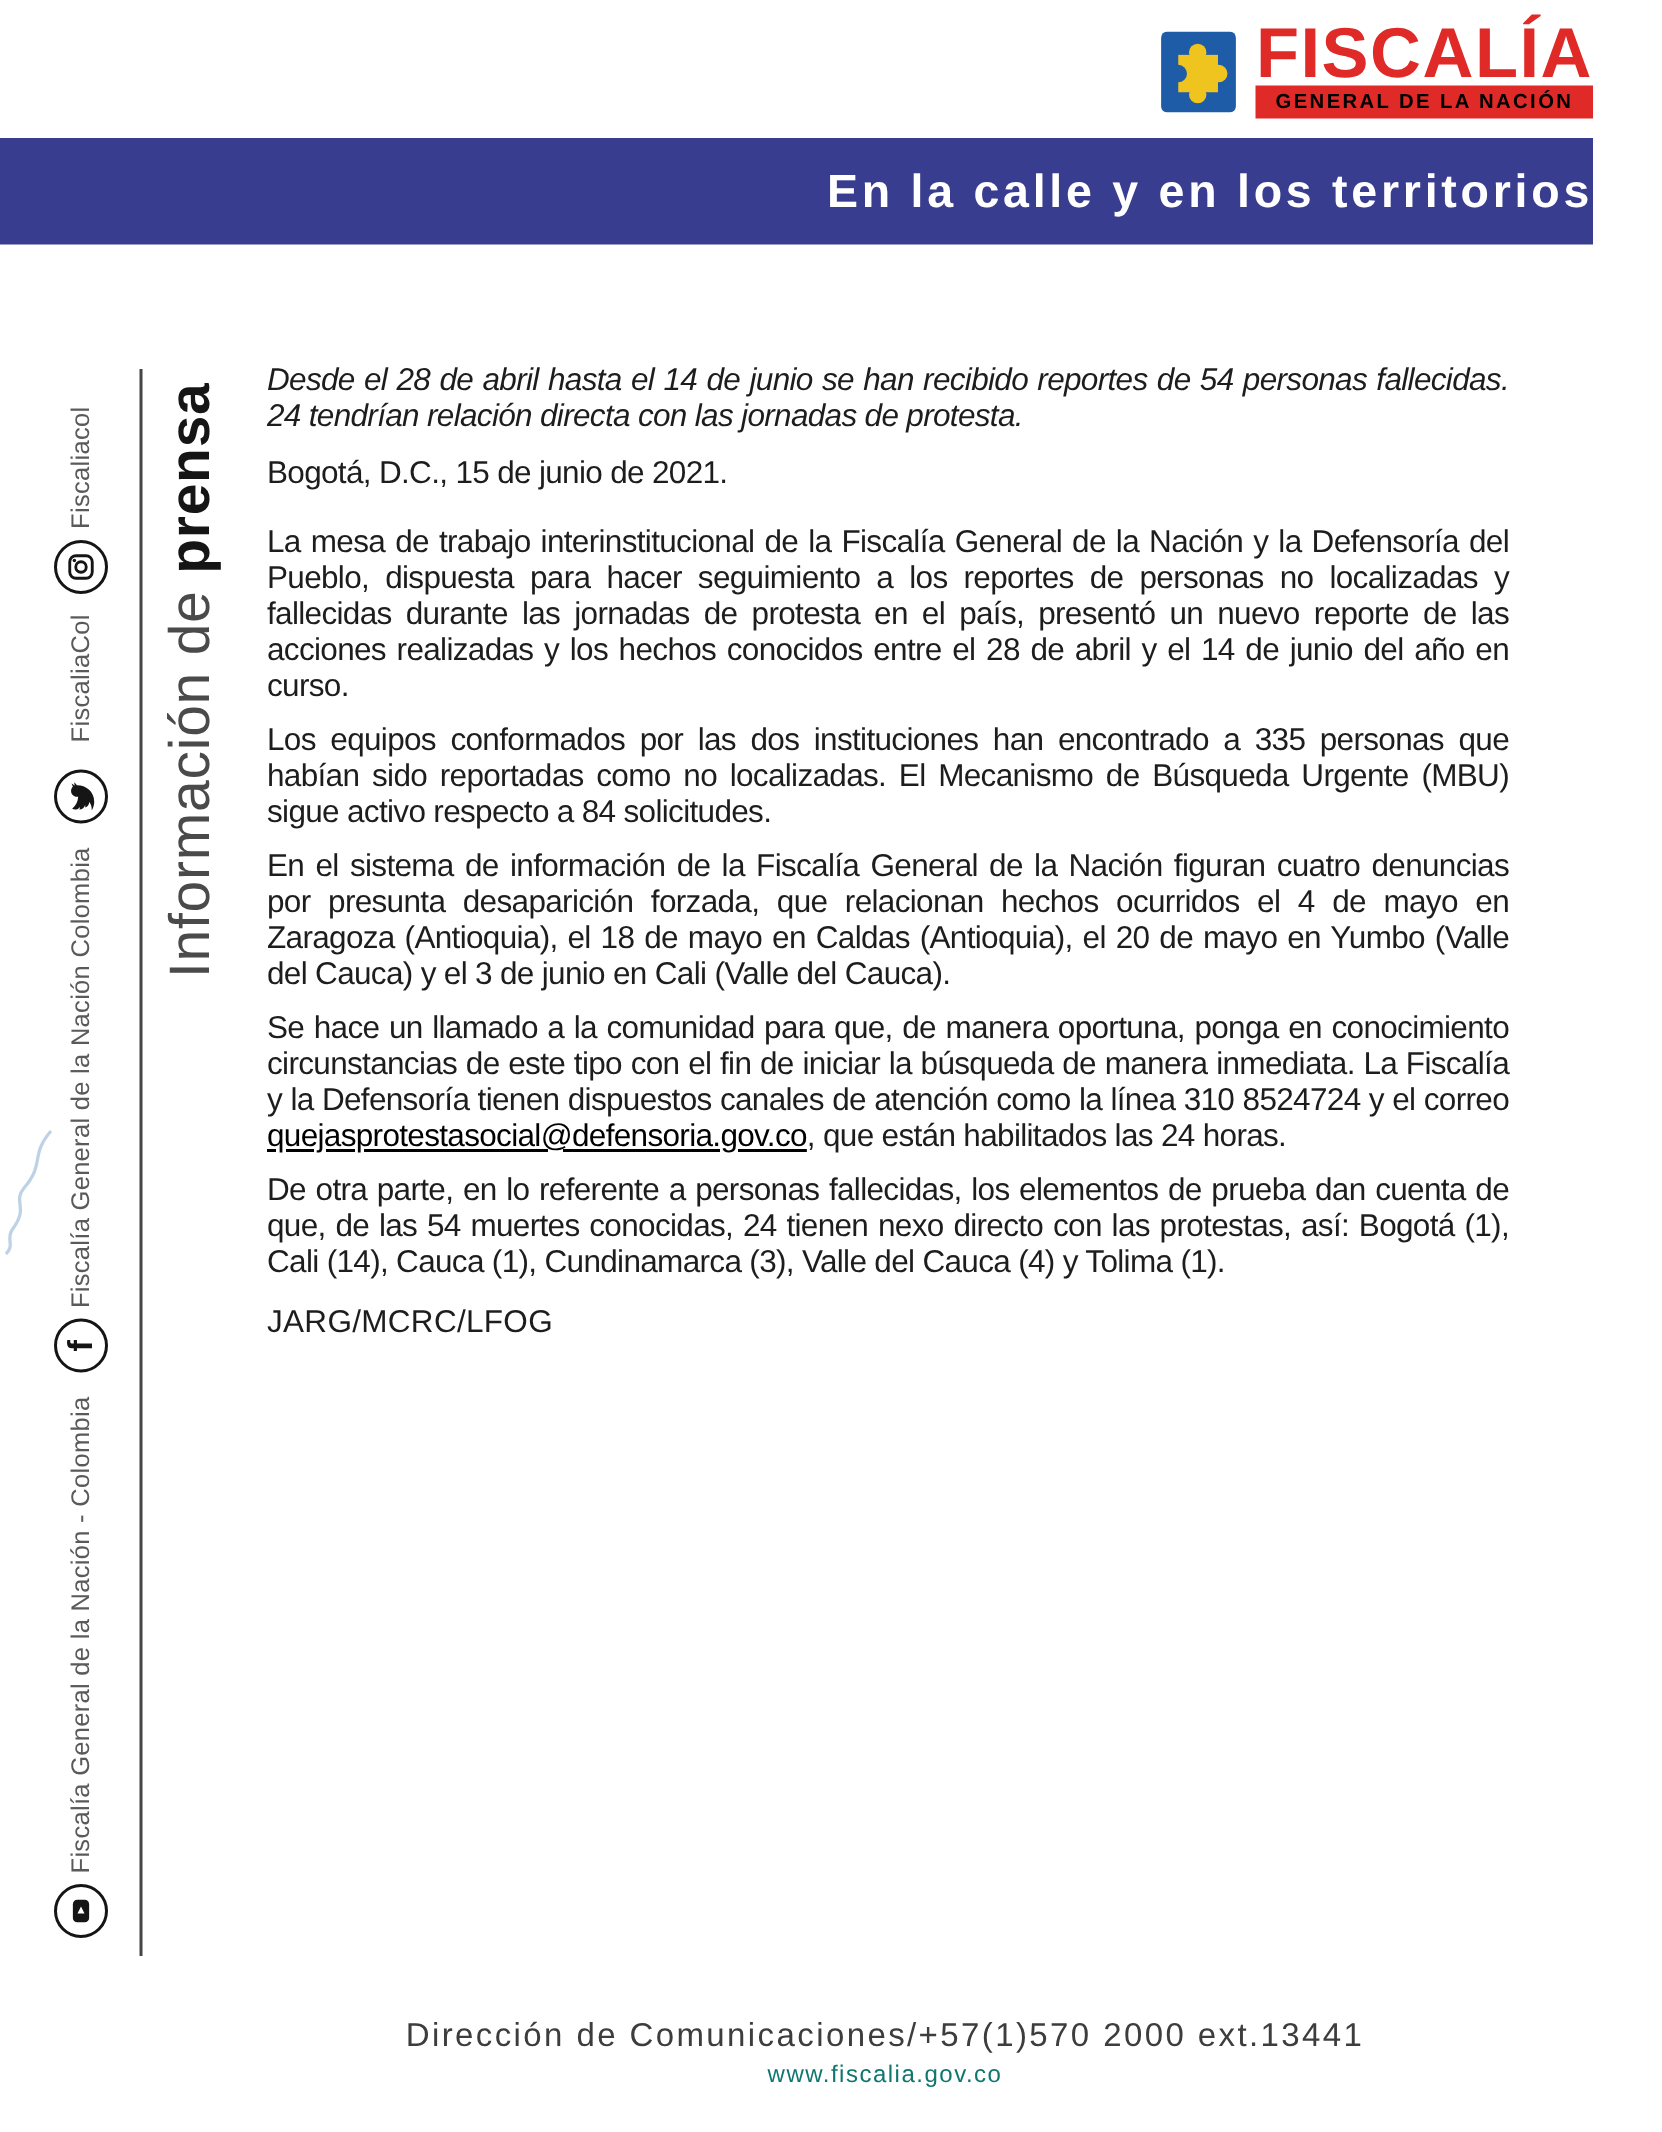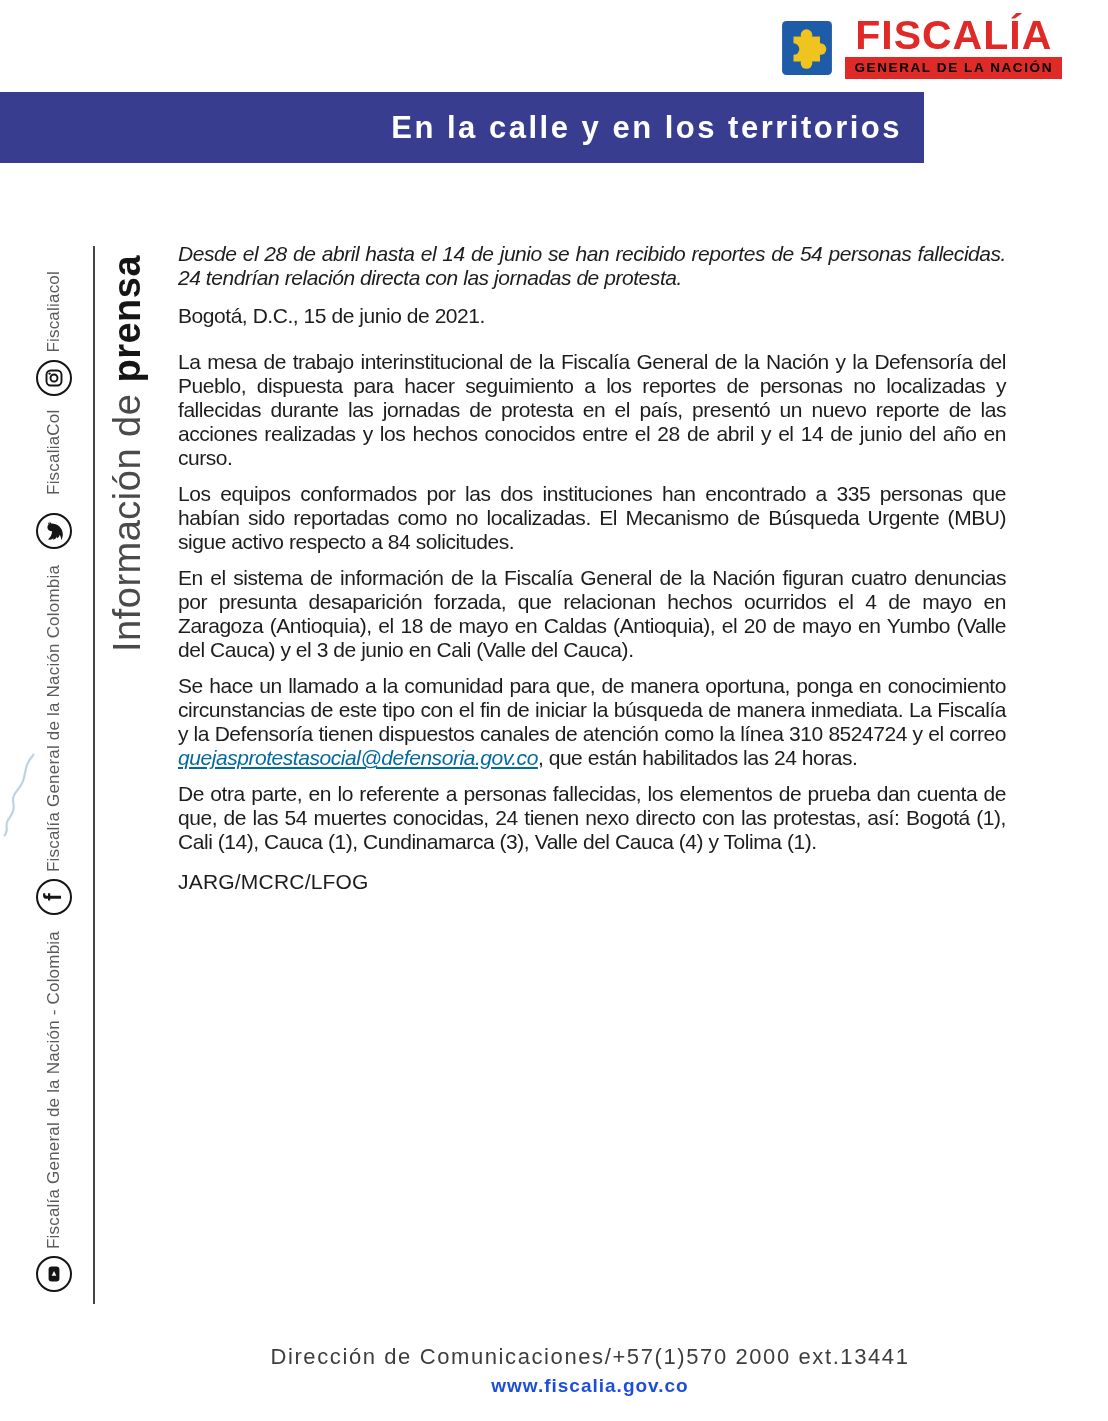--- a/index.html
+++ b/index.html
@@ -5,26 +5,26 @@
 <style>
   * { margin:0; padding:0; box-sizing:border-box; }
   html,body { background:#ffffff; }
   body { font-family:"Liberation Sans","DejaVu Sans",sans-serif; color:#1b1b1b; }
   .page { position:relative; width:1108px; height:1421px; margin:0 auto; background:#ffffff; overflow:hidden; }
 
   
   .logo { position:absolute; top:14px; right:46px; display:flex; align-items:flex-start; gap:13px; }
   .logo-tile { width:50px; height:54px; flex:0 0 auto; margin-top:7px; }
   .logo-text { display:flex; flex-direction:column; align-items:center; }
-  .logo-title { color:#df2a28; font-weight:700; font-size:41px; line-height:42px; letter-spacing:1px; }
+  .logo-title { color:#df2a28; font-weight:700; font-size:47px; line-height:42px; letter-spacing:1px; }
   .logo-sub { background:#df2a28; color:#000000; font-weight:700; font-size:13.5px; letter-spacing:1.6px;
               padding:3px 9px 4px; margin-top:1px; white-space:nowrap; align-self:stretch; text-align:center; }
 
-  .band { position:absolute; top:92px; left:0; width:924px; height:71px; background:#393d8f;
-          display:flex; align-items:center; justify-content:flex-end; padding-right:22px; }
+  .band { position:absolute; top:92px; left:0; width:1062px; height:71px; background:#393d8f;
+          display:flex; align-items:center; justify-content:flex-end; }
   .band span { color:#ffffff; font-size:31px; font-weight:700; letter-spacing:2.5px; }
 
   
   .press-label { position:absolute; left:106px; top:652px; width:430px; height:52px;
                  transform:rotate(-90deg); transform-origin:0 0;
                  font-size:38px; color:#4a4a4a; font-weight:400; white-space:nowrap; letter-spacing:0.5px; }
   .press-label b { color:#151515; font-weight:700; }
   .v-line { position:absolute; left:93px; top:246px; width:2px; height:1058px; background:#454545; }
 
   .social-rail { position:absolute; left:31px; top:1302px; width:1062px; height:46px;
@@ -48,26 +48,26 @@
 
   
   .content { position:absolute; left:178px; top:242px; width:828px; }
   .content h1 { font-size:25px; line-height:31px; font-weight:700; color:#161616;
                 text-align:justify; letter-spacing:0.2px; margin-bottom:26px; }
   .content p { font-size:21px; line-height:24px; letter-spacing:-0.45px; text-align:justify;
                color:#1d1d1d; margin-bottom:12px; }
   .content .lead { font-style:italic; margin-bottom:14px; }
   .content .dateline { margin-bottom:22px; }
   .content .sig { margin-top:16px; letter-spacing:0.2px; }
-  .email-link { color:#0369a1; text-decoration:underline;font-style:italic; }
+  .email-link { color:#000000; text-decoration:underline; }
 
   
   .footer { position:absolute; left:140px; top:1344px; width:900px; text-align:center; }
   .footer-line1 { font-size:22px; letter-spacing:1.6px; color:#3d3d3d; }
-  .footer-line2 { font-size:19px; font-weight:700; letter-spacing:1px; color:#1d4ed8; margin-top:5px; }
+  .footer-line2 { font-size:16px; font-weight:400; letter-spacing:1px; color:#0f766e; margin-top:5px; }
 </style>
 </head>
 <body>
 
 <div class="page">
 
   <div class="logo">
     <svg class="logo-tile" viewBox="0 0 48 52">
       <rect width="48" height="52" rx="4" fill="#1e5ca8"></rect>
       <g fill="#f0c41f">

